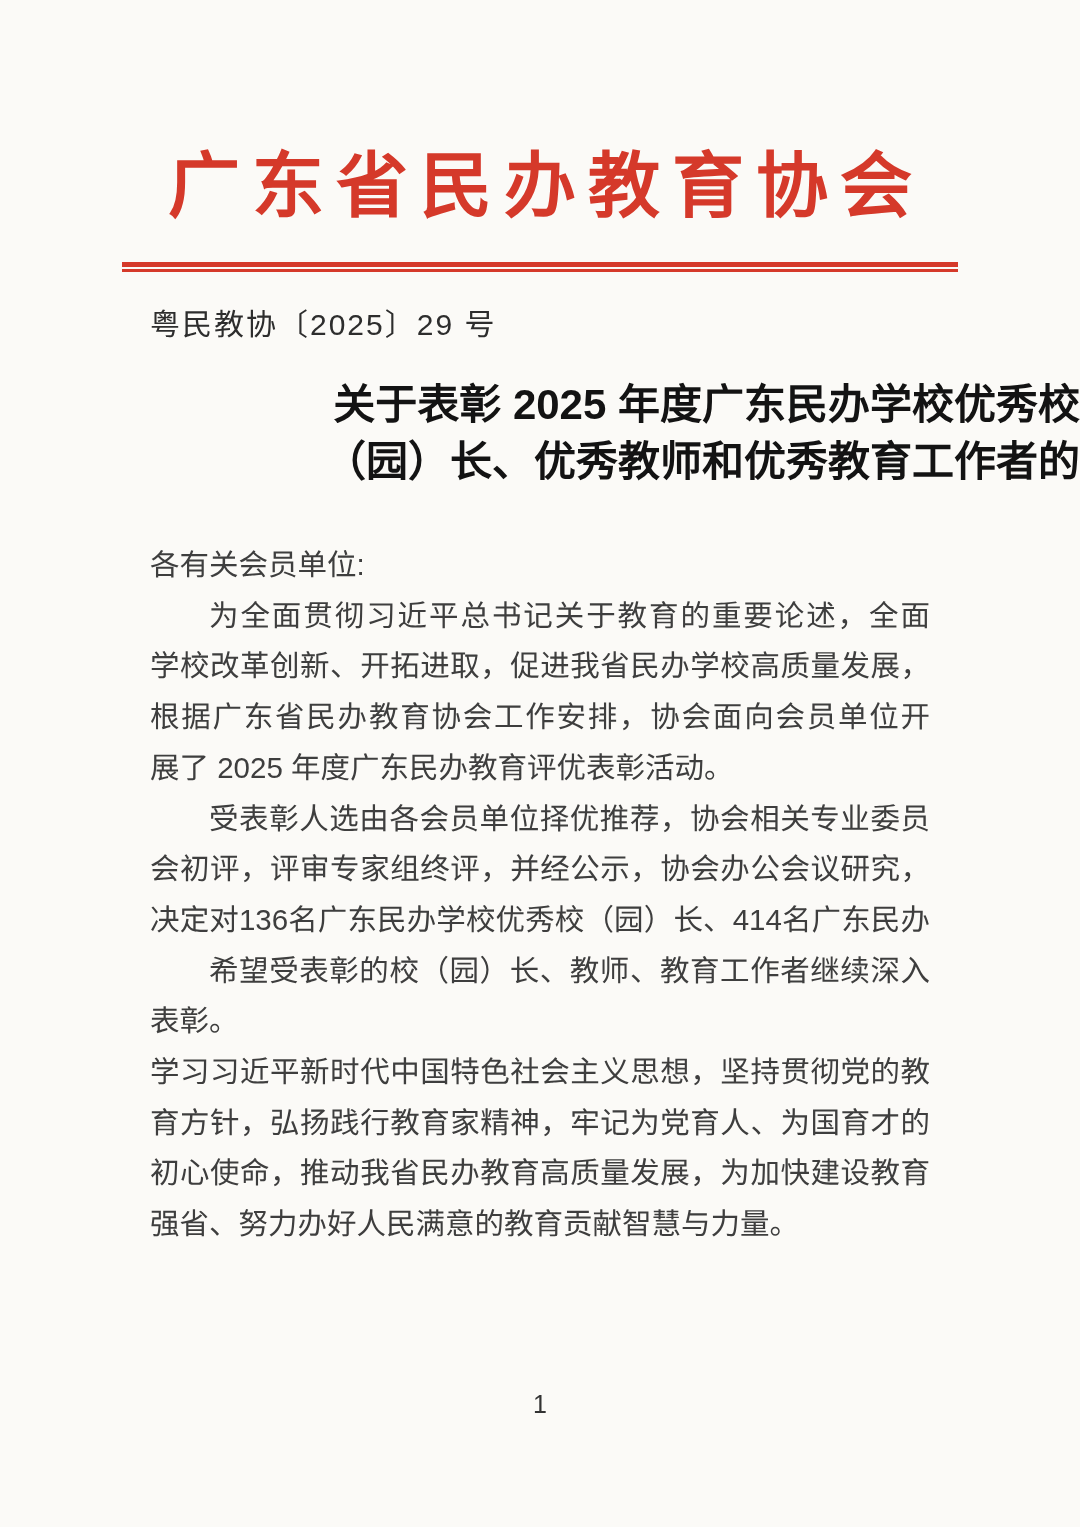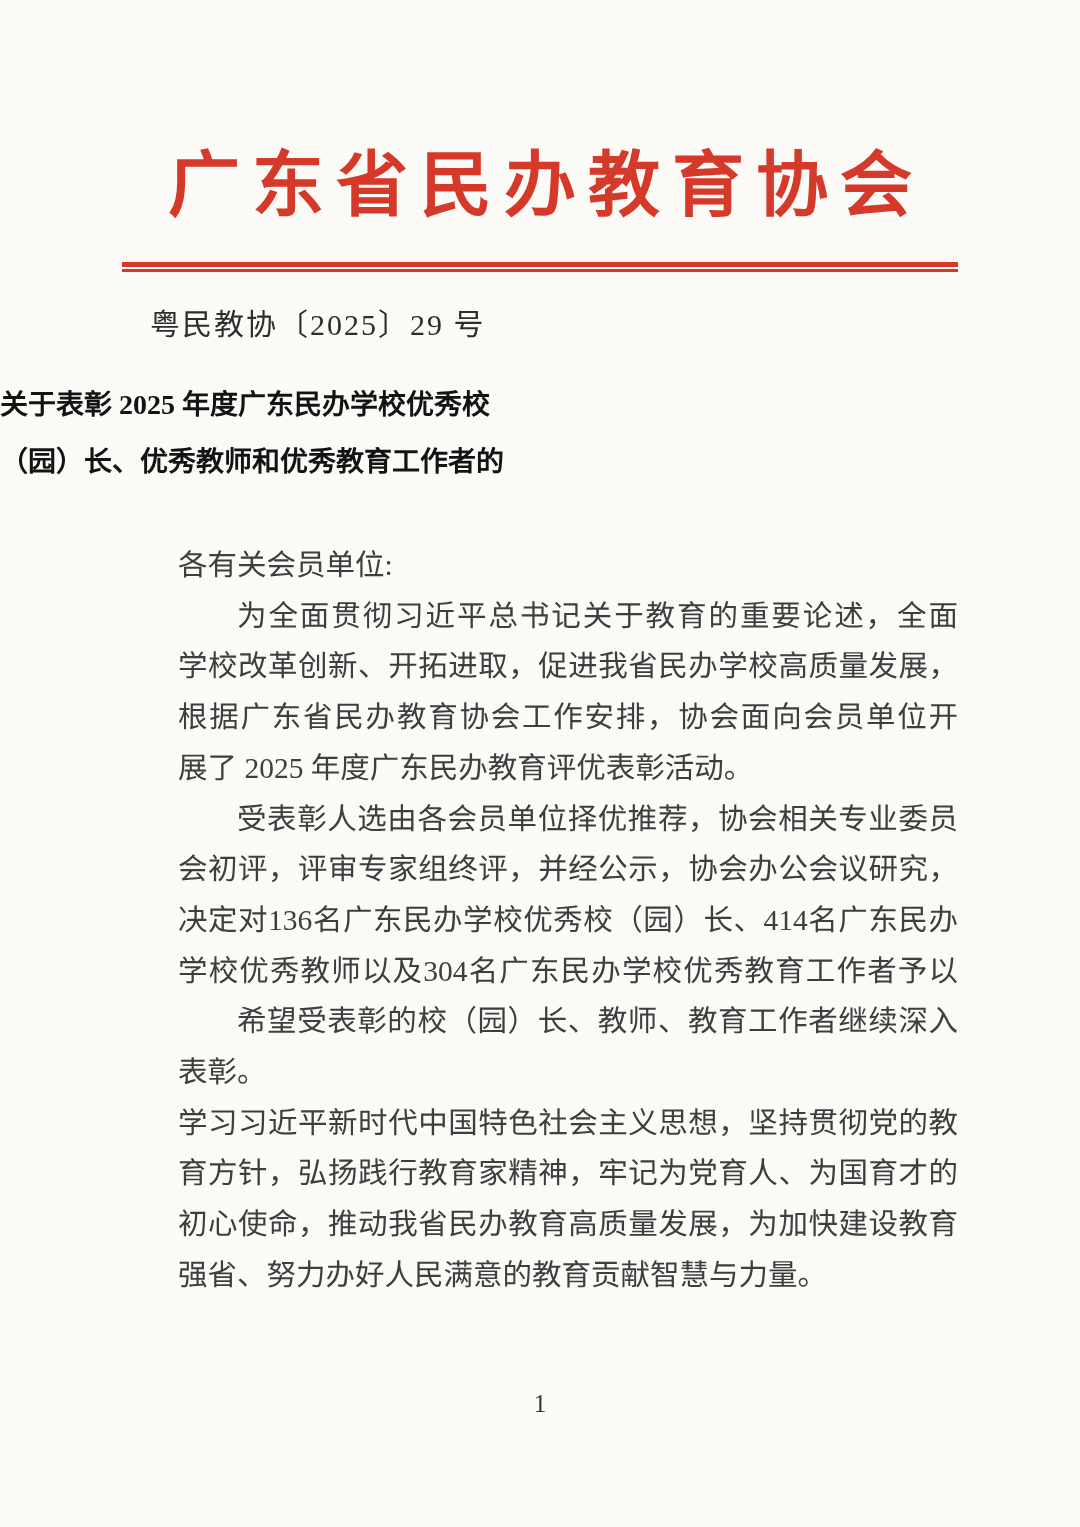--- a/index.html
+++ b/index.html
@@ -7,21 +7,21 @@
     padding: 0;
     background: #e9e9e7;
   }
   .page {
     position: relative;
     width: 1080px;
     height: 1527px;
     margin: 0 auto;
     background: #fbfaf7;
     overflow: hidden;
-    font-family: Liberation Serif, serif;
+    font-family: Liberation Sans, sans-serif;
   }
 
   
   .org-name {
     position: absolute;
     top: 140px;
     left: 0;
     width: 100%;
     height: 92px;
     line-height: 92px;
@@ -58,37 +58,36 @@
     color: #2d2d2d;
     letter-spacing: 2px;
   }
 
   
   .doc-title {
     position: absolute;
     top: 376px;
     left: 0;
     width: 100%;
-    text-align: left;
-    font-size: 28px;
+    text-align: right;
+    font-size: 42px;
     line-height: 57px;
     font-weight: bold;
     color: #131313;
   }
 
   
   .doc-body {
     position: absolute;
     top: 540px;
     left: 150px;
     width: 780px;
     font-size: 29.5px;
     line-height: 50.7px;
     color: #3e3e3e;
-    margin-left: 28px;
   }
   .body-line {
     text-align: left;
     white-space: normal;
   }
   .body-line.fill {
     text-align: justify;
     text-align-last: justify;
   }
   .body-line.indent {
@@ -125,21 +124,20 @@
     <div class="body-line">各有关会员单位:</div>
 
     <div class="body-line fill indent">为全面贯彻习近平总书记关于教育的重要论述，全面</div>
     <div class="body-line fill">学校改革创新、开拓进取，促进我省民办学校高质量发展，</div>
     <div class="body-line fill">根据广东省民办教育协会工作安排，协会面向会员单位开</div>
     <div class="body-line">展了 2025 年度广东民办教育评优表彰活动。</div>
 
     <div class="body-line fill indent">受表彰人选由各会员单位择优推荐，协会相关专业委员</div>
     <div class="body-line fill">会初评，评审专家组终评，并经公示，协会办公会议研究，</div>
     <div class="body-line fill">决定对136名广东民办学校优秀校（园）长、414名广东民办</div>
-    <div class="body-line fill">学校优秀教师以及304名广东民办学校优秀教育工作者予以</div>
     <div class="body-line fill indent">希望受表彰的校（园）长、教师、教育工作者继续深入</div>
 
     <div class="body-line">表彰。</div>
     <div class="body-line fill">学习习近平新时代中国特色社会主义思想，坚持贯彻党的教</div>
     <div class="body-line fill">育方针，弘扬践行教育家精神，牢记为党育人、为国育才的</div>
     <div class="body-line fill">初心使命，推动我省民办教育高质量发展，为加快建设教育</div>
     <div class="body-line">强省、努力办好人民满意的教育贡献智慧与力量。</div>
   </div>
 
   <div class="page-number">1</div>

